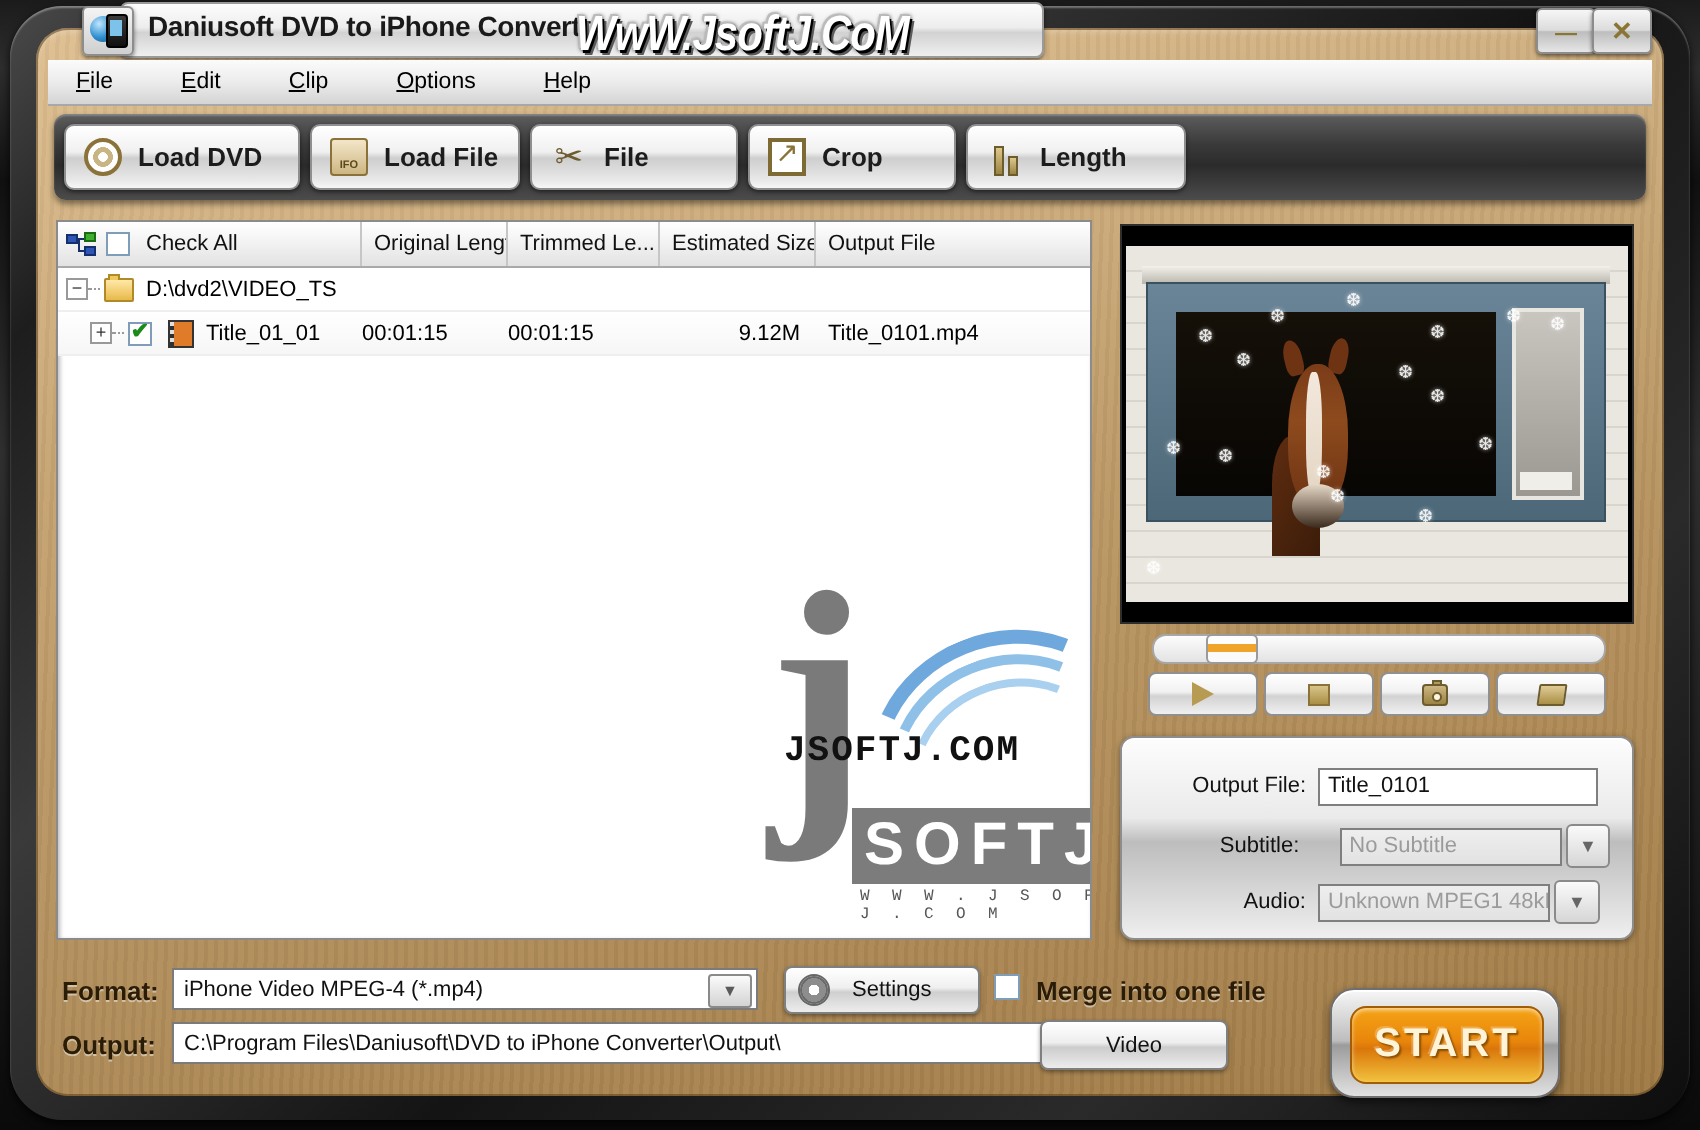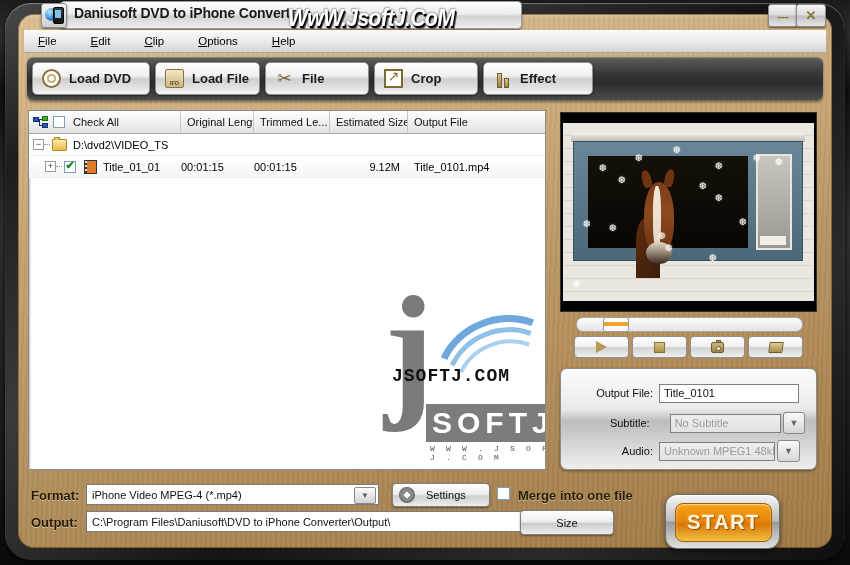--- a/index.html
+++ b/index.html
@@ -288,21 +288,21 @@
     </div>
     <div class="tbtn" id="tb-crop">
       <span class="ticon ic-crop"></span>
       <span class="tlabel">Crop</span>
     </div>
     <div class="tbtn" id="tb-effect">
       <span class="ticon ic-effect">
         <i style="height:15px"></i>
           <i style="height:10px"></i>
       </span>
-      <span class="tlabel">Effect</span>
+      <span class="tlabel">Length</span>
     </div>
   </div>
 
   <div id="list-panel">
     <div id="list-head">
       <div class="hcell" id="hc-check">
         <span id="tree-icon">
           <span class="n n1"></span>
           <span class="n g n2"></span>
           <span class="n n3"></span>
@@ -446,21 +446,21 @@
   <div id="merge-chk"></div>
   <div class="blabel" id="merge-label">Merge into one file</div>
 
   <div class="blabel" id="out-label">Output:</div>
   <div id="out-field">
     <span id="out-text">C:\Program Files\Daniusoft\DVD to iPhone Converter\Output\</span>
     <span id="browse-icon"></span>
   </div>
 
   <div id="open-btn">
-    <span>Size</span>
+    <span>Video</span>
   </div>
 
   <div id="start-btn">
     <span id="start-inner">
       <span>START</span>
     </span>
   </div>
 </div>
 
 </body></html>

